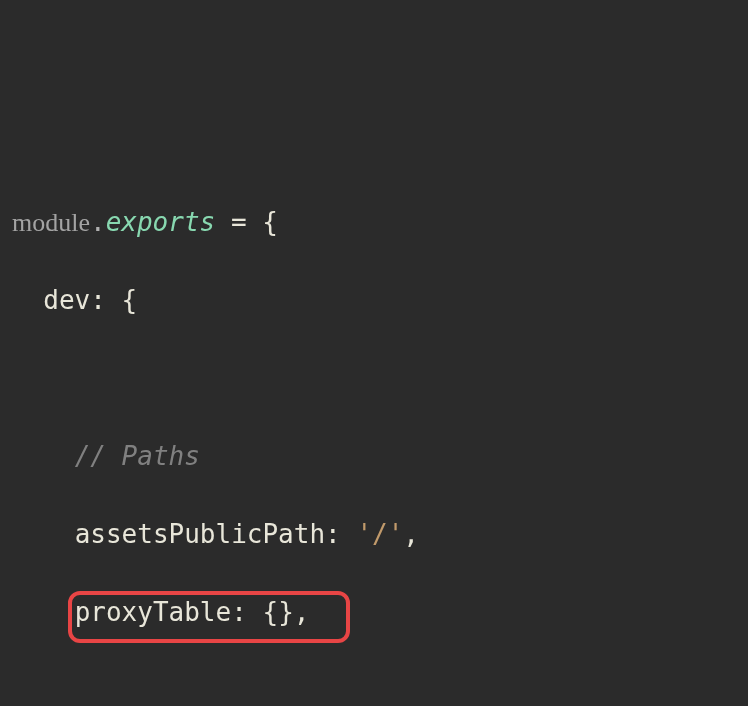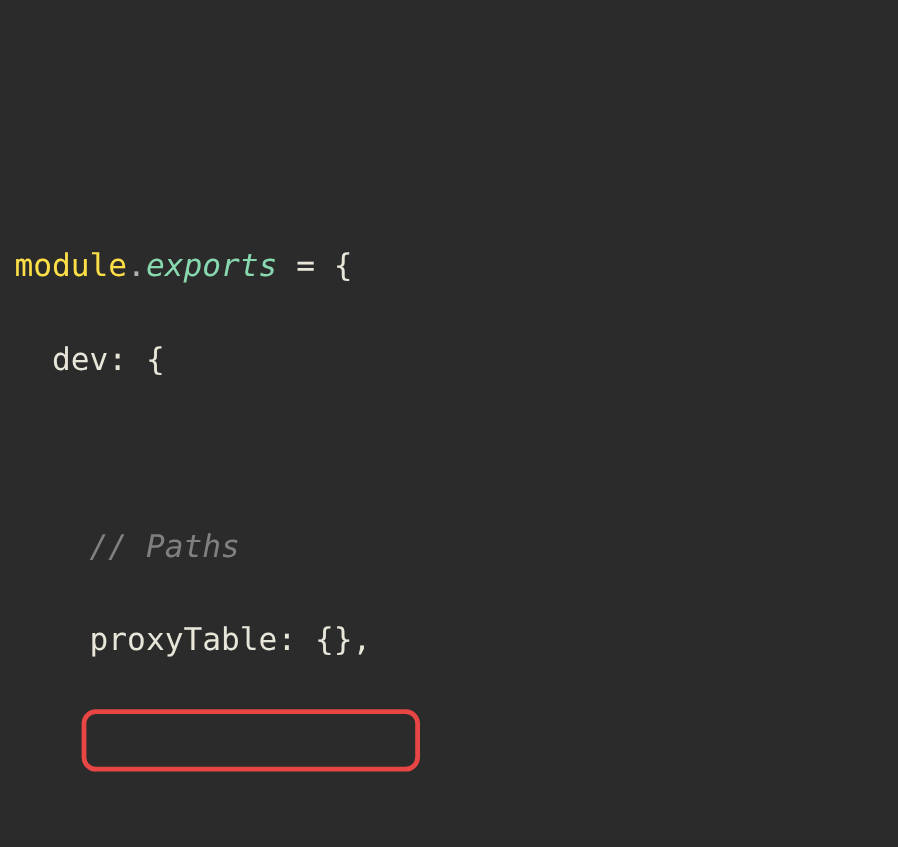--- a/index.html
+++ b/index.html
@@ -16,21 +16,21 @@
       width: 748px;
       height: 706px;
       overflow: hidden;
       padding: 8px 0 0 12px;
       white-space: pre;
     }
     .line {
       display: block;
       white-space: pre;
     }
-    .keyword { color: #fde047; }
+    .keyword { color: #a3a3a3; font-family: Liberation Serif, serif; }
     .dot { color: #b0b0b0; }
     .property { color: #88d8b0; font-style: italic; }
     .default { color: #e8e6d9; }
     .comment { color: #808080; font-style: italic; }
     .string { color: #c19a6b; }
     .brace { color: #e8e6d9; }
     .highlight-box {
       border: 4px solid #e84545;
       border-radius: 12px;
       position: absolute;
@@ -43,20 +43,21 @@
 </head>
 <body>
 
 
 
 <div class="code-container">
 <span class="line"><span class="keyword">module</span><span class="dot">.</span><span class="property">exports</span><span class="default"> = </span><span class="brace">{</span></span>
 <span class="line"><span class="default">  </span><span class="default">dev</span><span class="default">: </span><span class="brace">{</span></span>
 <span class="line"> </span>
 <span class="line"><span class="default">    </span><span class="comment">// Paths</span></span>
+<span class="line"><span class="default">    </span><span class="default">assetsPublicPath</span><span class="default">: </span><span class="string">'/'</span><span class="default">,</span></span>
 <span class="line"><span class="default">    </span><span class="default">proxyTable</span><span class="default">: </span><span class="brace">{}</span><span class="default">,</span></span>
 
 
 
 
 
 
 
 
 <div class="highlight-box" style="top:427px;left:56px;width:282px;height:52px;"></div>

